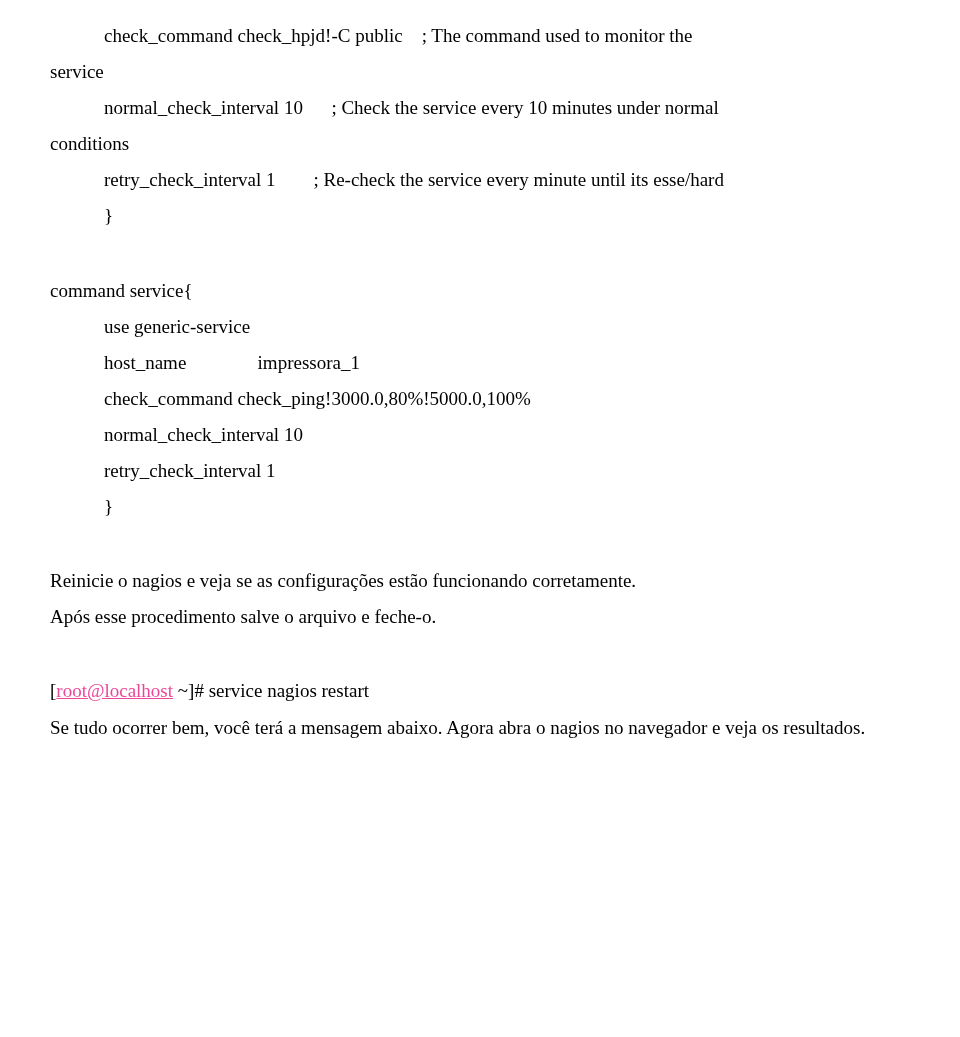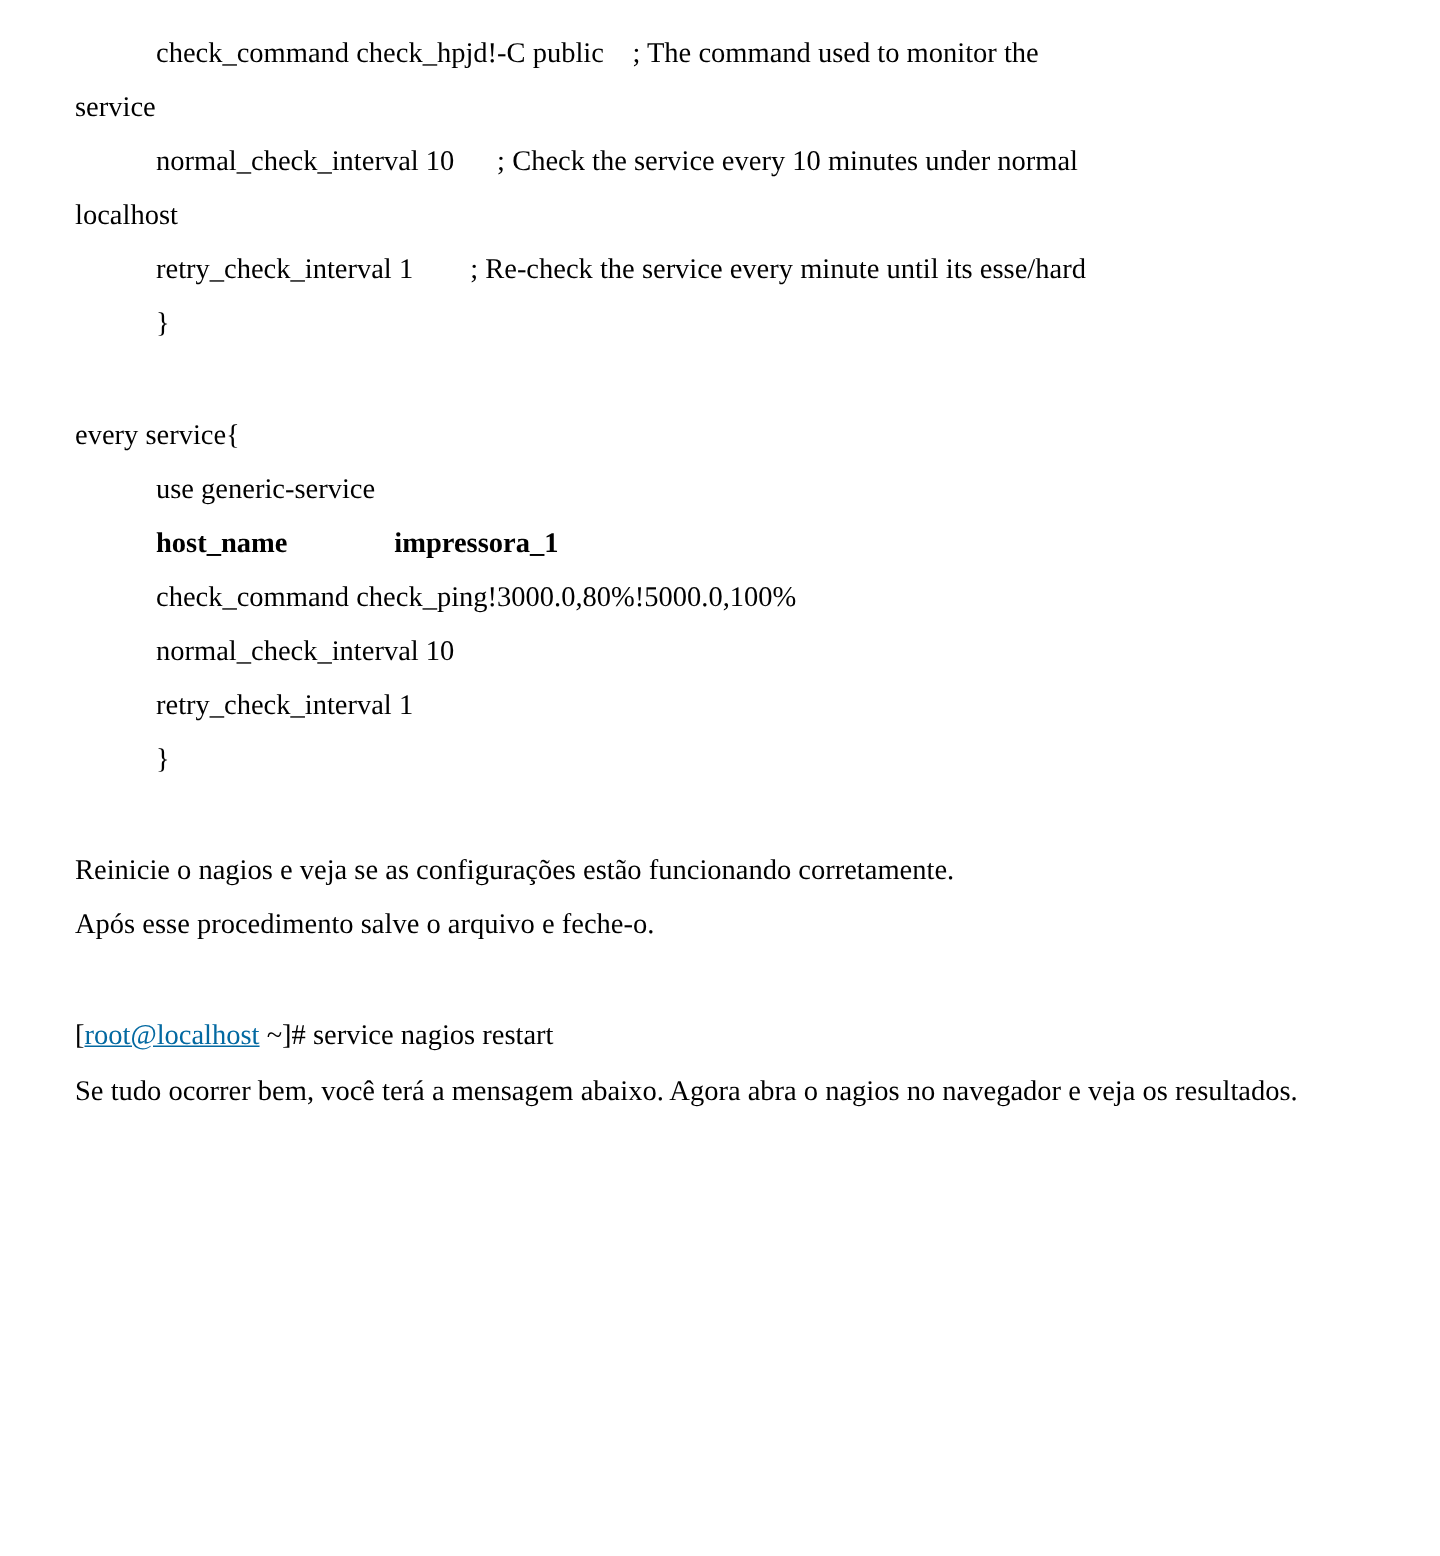--- a/index.html
+++ b/index.html
@@ -9,45 +9,45 @@
       line-height: 1.9;
       color: #000;
       background: #fff;
       padding: 18px 50px 40px 50px;
       width: 960px;
     }
     .indent-2 { padding-left: 54px; }
     .block { margin-bottom: 0; }
     .para { margin-top: 38px; }
     .para p { margin: 0; }
-    .bold { font-weight: bold; }
-    .link { color: #0369a1; text-decoration: underline; }
+    .bold { font-weight: normal; }
+    .link { color: #ec4899; text-decoration: underline; }
     .space-top { margin-top: 38px; }
     .nopad { padding-left: 0; }
   </style>
 </head>
 <body>
 
 <div class="block">
   <div class="indent-2">
     <span>check_command          check_hpjd!-C public</span>&nbsp;&nbsp;&nbsp;&nbsp;<span>; The command used to monitor the</span>
   </div>
   <div class="nopad">service</div>
   <div class="indent-2">
     <span>normal_check_interval   10</span>&nbsp;&nbsp;&nbsp;&nbsp;&nbsp;&nbsp;<span>; Check the service every 10 minutes under normal</span>
   </div>
-  <div class="nopad">localhost</div>
+  <div class="nopad">conditions</div>
   <div class="indent-2">
     <span>retry_check_interval    1</span>&nbsp;&nbsp;&nbsp;&nbsp;&nbsp;&nbsp;&nbsp;&nbsp;<span>; Re-check the service every minute until its esse/hard</span>
   </div>
   <div class="indent-2">}</div>
 </div>
 
 <div class="block space-top">
-  <div class="nopad">every service{</div>
+  <div class="nopad">command service{</div>
   <div class="indent-2">use                      generic-service</div>
   <div class="indent-2">
     <span class="bold">host_name</span>&nbsp;&nbsp;&nbsp;&nbsp;&nbsp;&nbsp;&nbsp;&nbsp;&nbsp;&nbsp;&nbsp;&nbsp;&nbsp;&nbsp;&nbsp;<span class="bold">impressora_1</span>
   </div>
   <div class="indent-2">check_command            check_ping!3000.0,80%!5000.0,100%</div>
   <div class="indent-2">normal_check_interval   10</div>
   <div class="indent-2">retry_check_interval    1</div>
   <div class="indent-2">}</div>
 </div>
 

